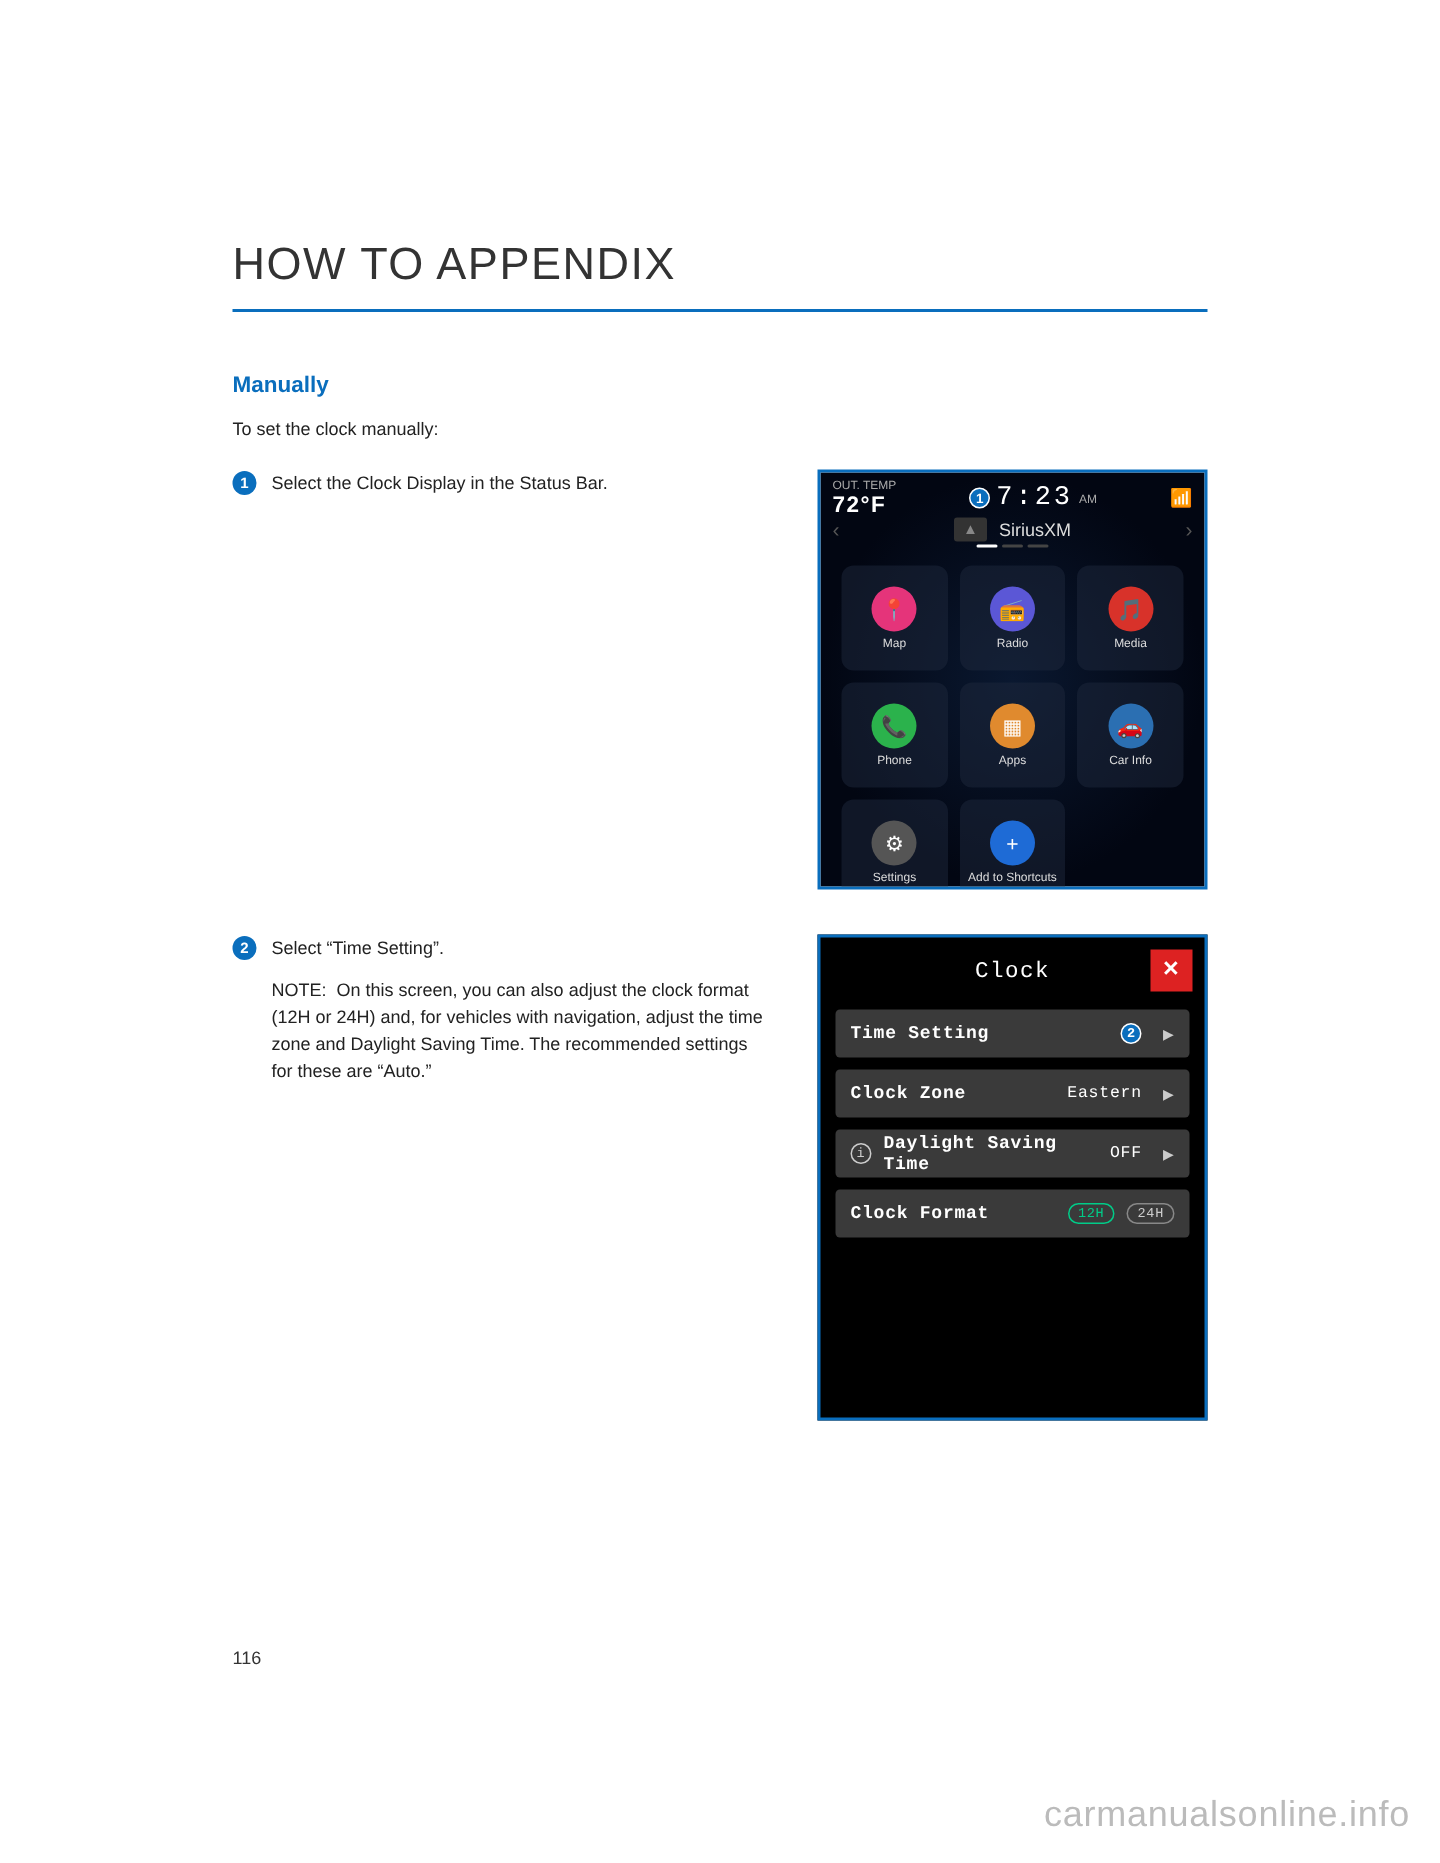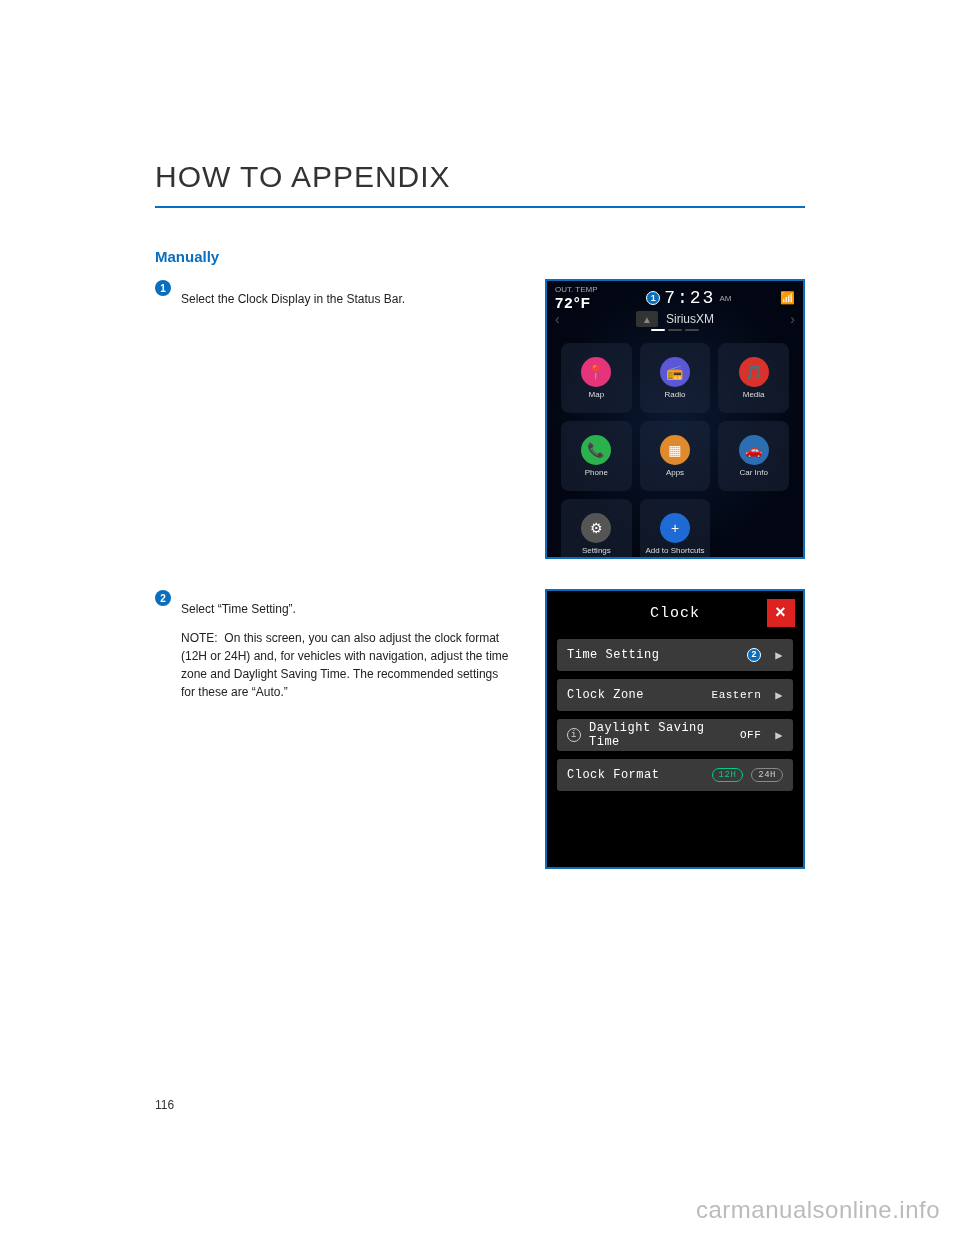--- a/index.html
+++ b/index.html
@@ -57,21 +57,21 @@
     background: #0a6ebd;
     color: #fff;
     font-size: 10px;
     font-weight: bold;
     display: flex;
     align-items: center;
     justify-content: center;
     flex-shrink: 0;
     margin-top: 1px;
   }
-  .step-body p { margin-bottom: 10px; margin-top: 11px; }
+  .step-body p { margin-bottom: 10px; }
   .note-label { font-weight: normal; }
   .screenshot {
     flex-shrink: 0;
     width: 260px;
     border: 2px solid #0a6ebd;
     background: #000;
     color: #fff;
     overflow: hidden;
   }
   
@@ -128,21 +128,21 @@
   }
   .app-tile.dim { opacity:0.4; }
   .app-icon {
     width:30px;height:30px;border-radius:50%;
     display:flex;align-items:center;justify-content:center;
     font-size:14px;color:#fff;
   }
   .app-label { font-size:8px; color:#ddd; text-align:center; line-height:1.1;}
   
   .shot2 {
-    height: 280px;
+    height: 324px;
     background:#000;
     display:flex; flex-direction:column;
   }
   .shot2-title {
     height:44px; display:flex; align-items:center; justify-content:center;
     position:relative;
     font-size:15px; letter-spacing:1px; font-family:"Courier New",monospace;
   }
   .close-btn {
     position:absolute; right:8px; top:8px;
@@ -159,21 +159,21 @@
     font-size:12px; letter-spacing:0.5px;
     font-family:"Courier New",monospace;
     position:relative;
     gap:8px;
   }
   .setting-row .info-icon{
     width:14px;height:14px;border:1px solid #ccc;border-radius:50%;
     display:flex;align-items:center;justify-content:center;
     font-size:9px;color:#ccc;flex-shrink:0;
   }
-  .setting-row .label{flex:1;}
+  .setting-row .label{flex:1;font-weight:bold;}
   .setting-row .value{color:#fff;font-size:11px;}
   .setting-row .chev{color:#ccc;font-size:12px;margin-left:6px;}
   .pill {
     border:1px solid #888; border-radius:10px;
     padding:1px 6px; font-size:9px; color:#ccc;
   }
   .pill.active { border-color:#0c8; color:#0c8;}
   .page-number {
     position:absolute; left:155px; bottom:130px;
     font-size:12px; color:#333;
@@ -184,20 +184,21 @@
   }
 </style>
 </head>
 <body>
 
 <div class="page">
   <h1 class="page-title">HOW TO APPENDIX</h1>
   <hr class="rule">
 
   <div class="subheading">Manually</div>
+  <p class="intro">To set the clock manually:</p>
 
   <div class="step-row">
     <div class="step-text">
       <div class="bullet">1</div>
       <div class="step-body">
         <p>Select the Clock Display in the Status Bar.</p>
       </div>
     </div>
 
     <div class="screenshot shot1">

